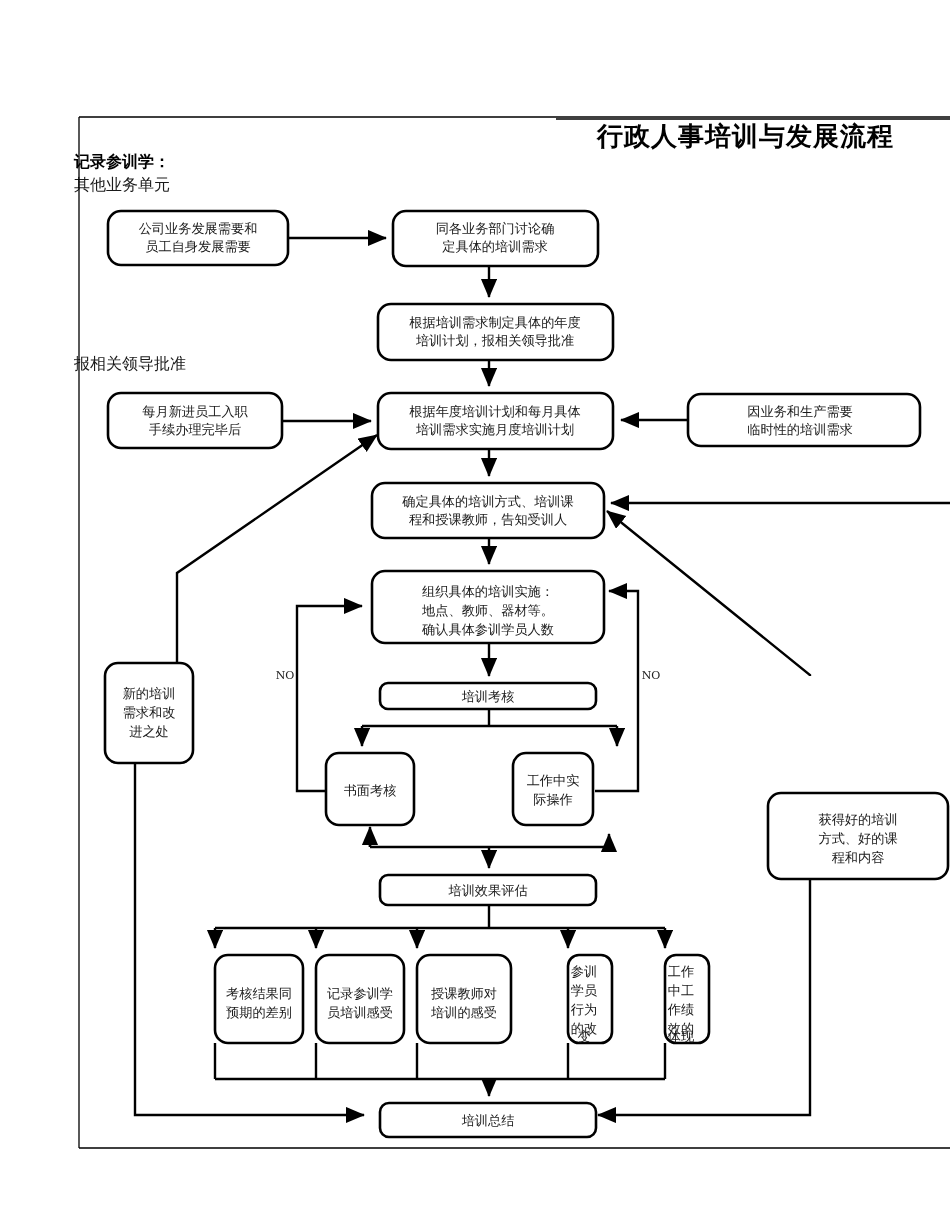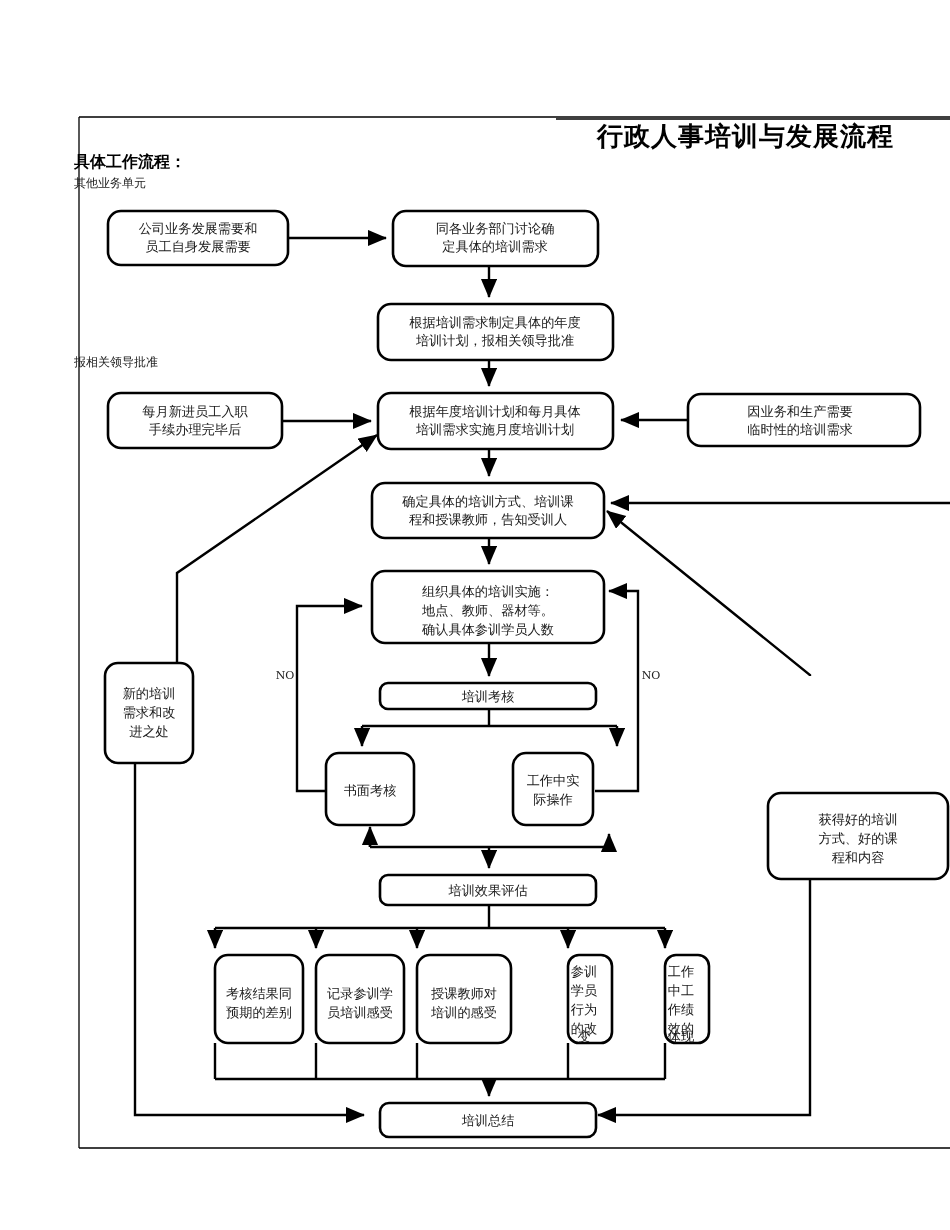--- a/index.html
+++ b/index.html
@@ -12,30 +12,30 @@
   .node text, .lbl, .ttl, .hdr, .sect{ -webkit-font-smoothing:antialiased; }
   .node text{font-family:"DejaVu Serif","Liberation Serif",serif;font-size:13.2px;fill:#1a1a1a;text-anchor:middle;}
   .conn{fill:none;stroke:#000;stroke-width:2.4;}
   .nolbl{font-family:"DejaVu Serif","Liberation Serif",serif;font-size:11px;fill:#222;text-anchor:middle;}
 
   .ttl{position:absolute;font-family:"DejaVu Serif","Liberation Serif",serif;
        font-weight:bold;font-size:26px;letter-spacing:1px;white-space:nowrap;}
   .hdr{position:absolute;font-family:"DejaVu Sans","Liberation Sans",sans-serif;
        font-weight:bold;font-size:16px;white-space:nowrap;}
   .sect{position:absolute;font-family:"DejaVu Serif","Liberation Serif",serif;
-        font-size:12px;white-space:nowrap;color:#1a1a1a;}
+        font-size:16px;white-space:nowrap;color:#1a1a1a;}
 </style>
 </head>
 <body>
 
 <div id="stage">
 
   <div class="ttl" id="doc-title" style="left:597px;top:84px;">行政人事培训与发展流程</div>
 
-  <div class="hdr" id="sect-heading" style="left:74px;top:117px;">具体工作流程：</div>
+  <div class="hdr" id="sect-heading" style="left:74px;top:117px;">记录参训学：</div>
 
   <div class="sect" style="left:74px;top:140px;">其他业务单元</div>
 
   <div class="sect" style="left:74px;top:319px;">报相关领导批准</div>
 
   <svg id="diagram" viewBox="0 0 950 1230">
     <defs>
       <marker id="ah" markerWidth="9" markerHeight="9" refX="7.6" refY="3.4" orient="auto" markerUnits="strokeWidth">
         <path d="M0,0 L8,3.4 L0,6.8 z" fill="#000"></path>
       </marker>

